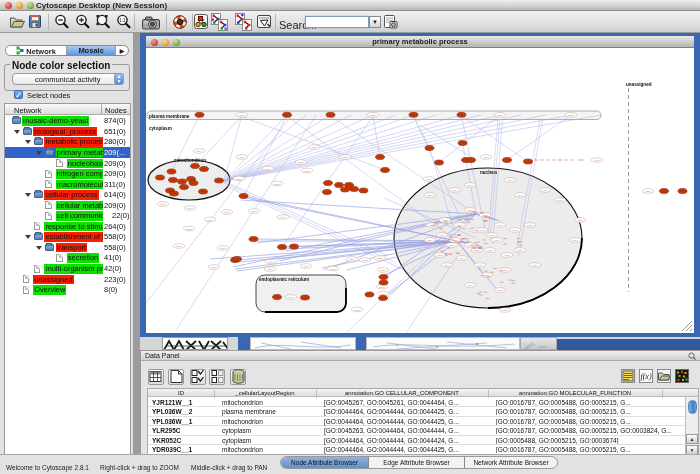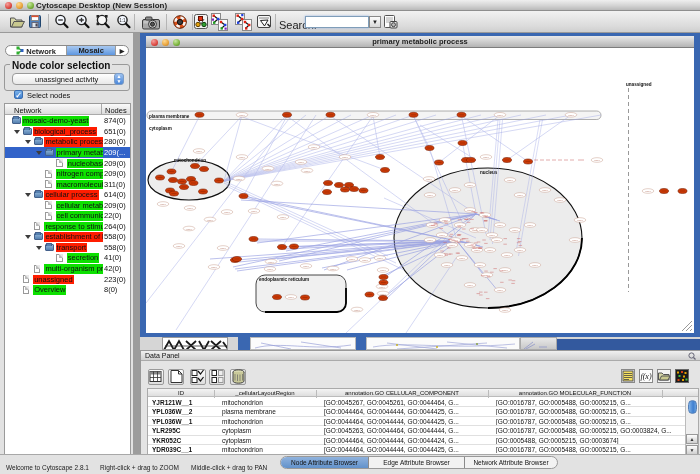--- a/index.html
+++ b/index.html
@@ -684,21 +684,21 @@
           <path d="M2 2 L6 4.5 L2 7" stroke="#2aa02a" stroke-width="1.2" fill="none"></path>
           <rect x="0.5" y="0.5" width="3" height="3" fill="#30b030"></rect>
           <rect x="0.5" y="5.5" width="3" height="3" fill="#30b030"></rect>
           <rect x="4.5" y="3" width="3" height="3" fill="#3060c0"></rect>
         </svg> Network</div>
     <div class="seg" id="tabmos">Mosaic</div>
     <div class="seg" id="tabarr">▶</div>
   </div>
   <div id="groupbox" class="abs"></div>
   <div id="grouplbl" class="abs">Node color selection</div>
-  <div id="dropdown" class="abs"><span>unassigned activity</span></div>
+  <div id="dropdown" class="abs"><span>communicat activity</span></div>
   <div id="dropstep" class="abs">▲<br>▼</div>
   <div id="checkbox" class="abs">✓</div>
   <div id="chklbl" class="abs">Select nodes</div>
   <div id="treebox" class="abs">
     <div id="treehead" class="abs">
         <span class="h1">Network</span>
         <span class="div"></span>
         <span class="h2">Nodes</span>
       </div>
     <div class="trow" style="top:11.80px;text-decoration:underline;">
@@ -746,21 +746,21 @@
         <div class="num" style="color:#111;">614(0)</div>
       </div>
 <div class="trow" style="top:96.20px;">
         <div class="doc" style="left:40.1px;"></div>
         <div class="lbl g" style="left:50.6px;max-width:47px;">cellular metabo</div>
         <div class="num" style="color:#111;">209(0)</div>
       </div>
 <div class="trow" style="top:106.75px;">
         <div class="doc" style="left:40.1px;"></div>
         <div class="lbl g" style="left:50.6px;max-width:47px;">cell communicat</div>
-        <div class="num" style="color:#111;">22(0)</div>
+        <div class="num" style="color:#111;margin-left:8px;">22(0)</div>
       </div>
 <div class="trow" style="top:117.30px;">
         <div class="doc" style="left:28.9px;"></div>
         <div class="lbl g" style="left:39.4px;max-width:59px;">response to stimul</div>
         <div class="num" style="color:#111;">264(0)</div>
       </div>
 <div class="trow" style="top:127.85px;">
         <div class="arrow" style="left:19.9px;"></div>
         <div class="folder" style="left:28.9px;"></div>
         <div class="lbl r" style="left:39.4px;max-width:59px;">establishment of lo</div>

